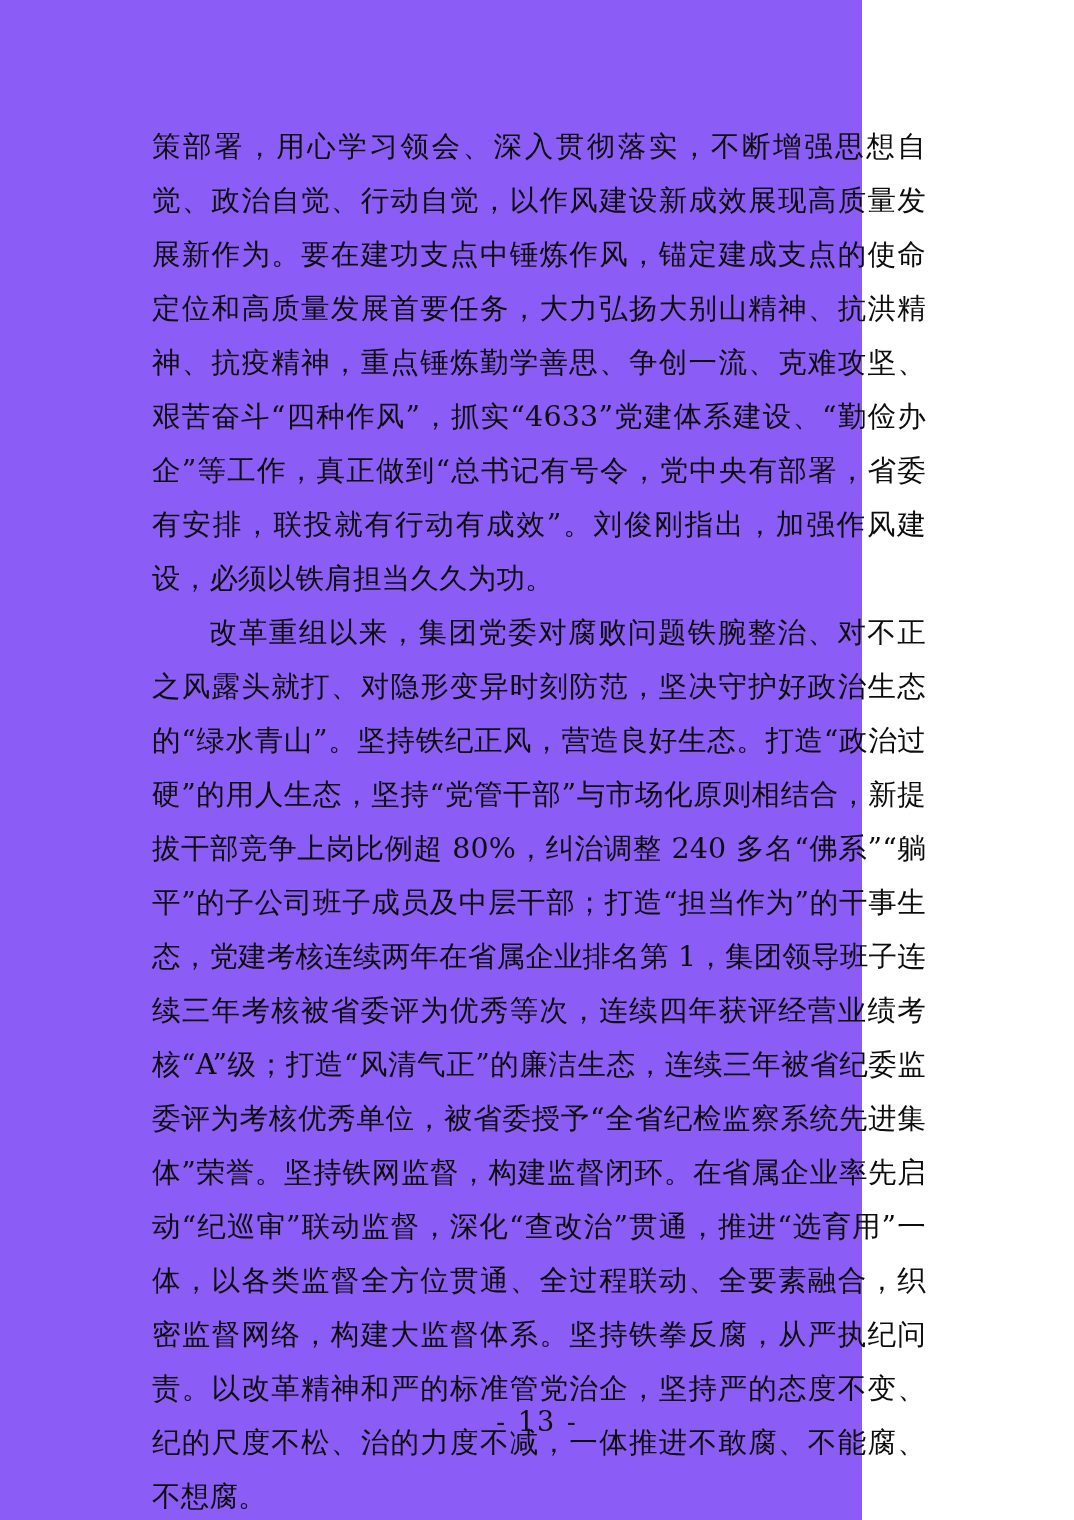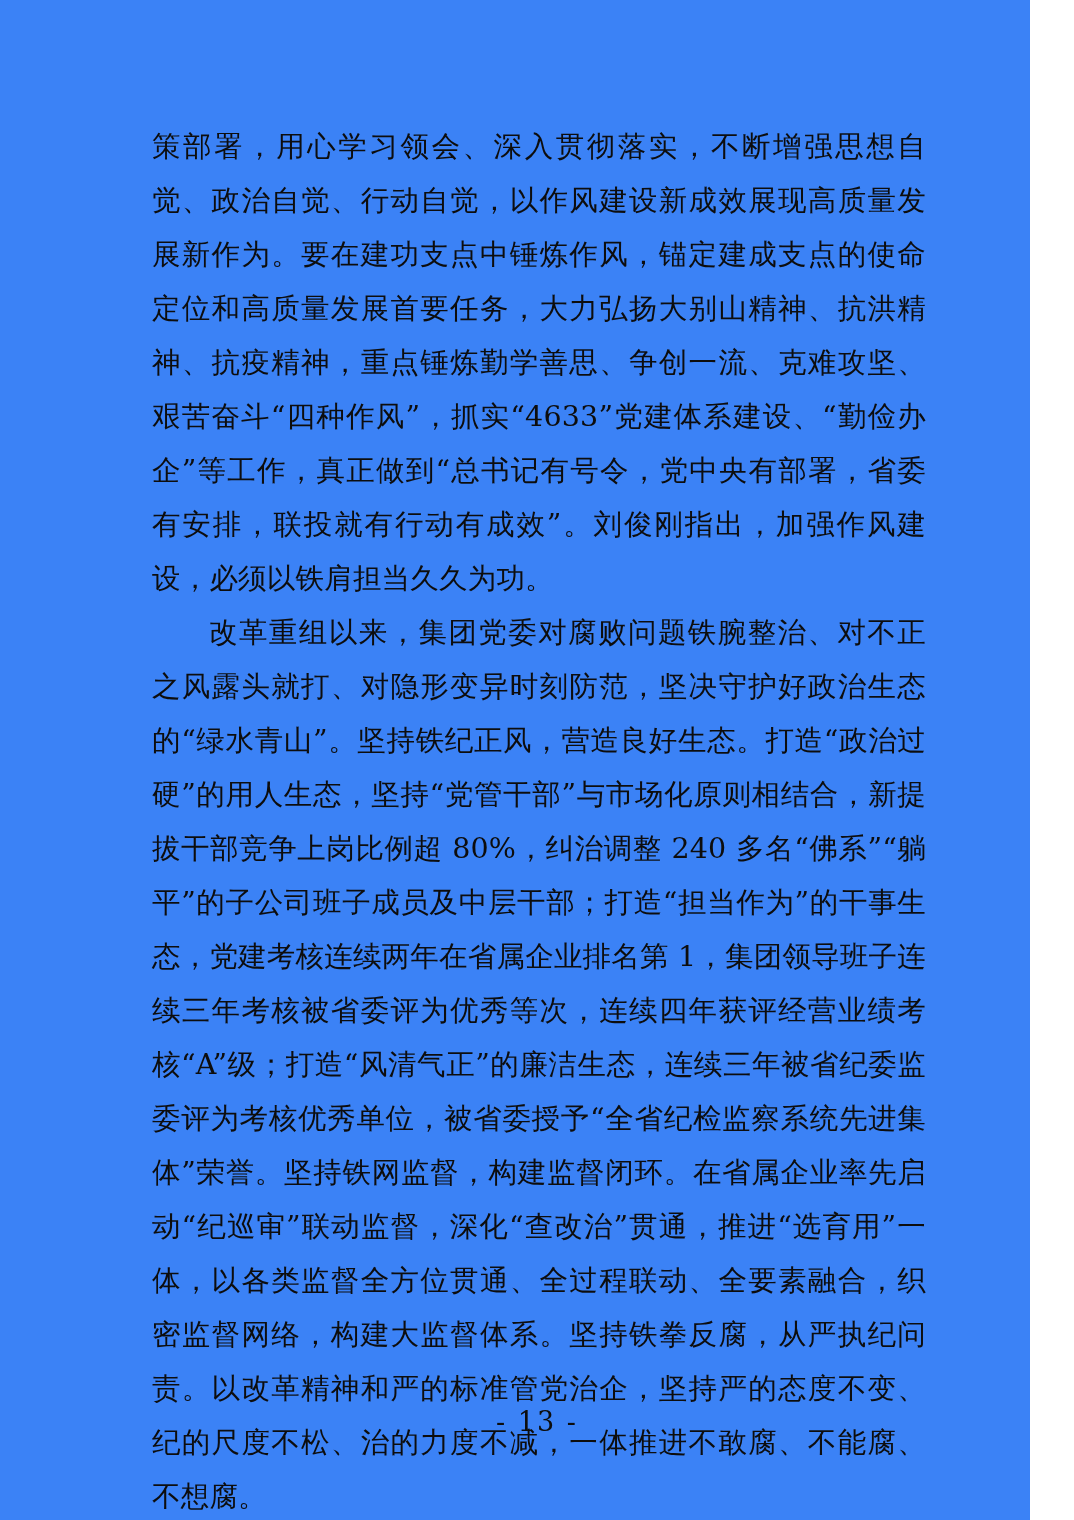--- a/index.html
+++ b/index.html
@@ -12,23 +12,23 @@
     height: 1520px;
     font-family: "DejaVu Serif", "Liberation Serif", serif;
     color: #0d0d0d;
     position: relative;
     overflow: hidden;
   }
   .page {
     position: absolute;
     left: 0;
     top: 0;
-    width: 1030px;
+    width: 862px;
     height: 1520px;
-    background: #3b82f6;
+    background: #8b5cf6;
   }
   .content {
     position: absolute;
     left: 152px;
     top: 120px;
     width: 774px;
   }
   .para {
     font-size: 28.5px;
     line-height: 54px;

